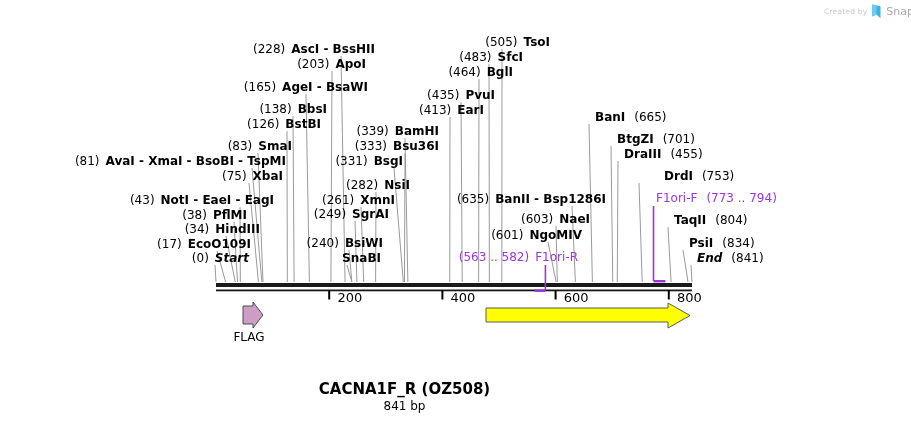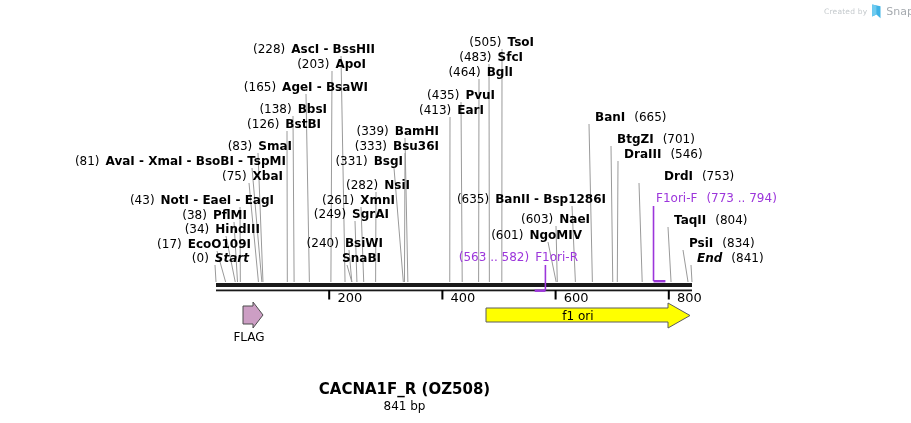--- a/index.html
+++ b/index.html
@@ -99,21 +99,21 @@
       <rect x="534.653983353151" y="289.5" width="10.753864447086698" height="2.4" fill="#9C36DB"></rect>
       <line x1="653.512485136742" y1="206" x2="653.512485136742" y2="281" stroke="#9C36DB" stroke-width="1.6"></line>
       <rect x="653.512485136742" y="280" width="11.885850178359078" height="2.4" fill="#9C36DB"></rect>
     </svg>
 
   <div id="labels">
       <div class="tick-num" style="right: 584.801px; top: 291px;">200</div>
       <div class="tick-num" style="right: 471.603px; top: 291px;">400</div>
       <div class="tick-num" style="right: 358.404px; top: 291px;">600</div>
       <div class="tick-num" style="right: 245.206px; top: 291px;">800</div>
-      <div class="site" style="top: 35px; right: 413px;"><span class="pos">(505)</span><span class="nm after">TsoI</span></div>
+      <div class="site" style="top: 35px; right: 397px;"><span class="pos">(505)</span><span class="nm after">TsoI</span></div>
       <div class="site" style="top: 50px; right: 424px;"><span class="pos">(483)</span><span class="nm after">SfcI</span></div>
       <div class="site" style="top: 65px; right: 434px;"><span class="pos">(464)</span><span class="nm after">BglI</span></div>
       <div class="site" style="top: 88px; right: 452px;"><span class="pos">(435)</span><span class="nm after">PvuI</span></div>
       <div class="site" style="top: 103px; right: 463px;"><span class="pos">(413)</span><span class="nm after">EarI</span></div>
       <div class="site" style="top: 42px; right: 572px;"><span class="pos">(228)</span><span class="nm after">AscI - BssHII</span></div>
       <div class="site" style="top: 57px; right: 581px;"><span class="pos">(203)</span><span class="nm after">ApoI</span></div>
       <div class="site" style="top: 80px; right: 579px;"><span class="pos">(165)</span><span class="nm after">AgeI - BsaWI</span></div>
       <div class="site" style="top: 102px; right: 620px;"><span class="pos">(138)</span><span class="nm after">BbsI</span></div>
       <div class="site" style="top: 117px; right: 626px;"><span class="pos">(126)</span><span class="nm after">BstBI</span></div>
       <div class="site" style="top: 139px; right: 655px;"><span class="pos">(83)</span><span class="nm after">SmaI</span></div>
@@ -130,30 +130,29 @@
       <div class="site" style="top: 178px; right: 537px;"><span class="pos">(282)</span><span class="nm after">NsiI</span></div>
       <div class="site" style="top: 193px; right: 552px;"><span class="pos">(261)</span><span class="nm after">XmnI</span></div>
       <div class="site" style="top: 207px; right: 558px;"><span class="pos">(249)</span><span class="nm after">SgrAI</span></div>
       <div class="site" style="top: 236px; right: 564px;"><span class="pos">(240)</span><span class="nm after">BsiWI</span></div>
       <div class="site" style="top: 251px; right: 566px;"><span class="nm after">SnaBI</span></div>
       <div class="site" style="top: 192px; right: 341px;"><span class="pos">(635)</span><span class="nm after">BanII - Bsp1286I</span></div>
       <div class="site" style="top: 212px; right: 357px;"><span class="pos">(603)</span><span class="nm after">NaeI</span></div>
       <div class="site" style="top: 228px; right: 365px;"><span class="pos">(601)</span><span class="nm after">NgoMIV</span></div>
       <div class="site" style="top: 110px; left: 595px;"><span class="nm">BanI</span><span class="pos after">(665)</span></div>
       <div class="site" style="top: 132px; left: 617px;"><span class="nm">BtgZI</span><span class="pos after">(701)</span></div>
-      <div class="site" style="top: 147px; left: 624px;"><span class="nm">DraIII</span><span class="pos after">(546)</span></div>
+      <div class="site" style="top: 147px; left: 624px;"><span class="nm">DraIII</span><span class="pos after">(455)</span></div>
       <div class="site" style="top: 169px; left: 645px; margin-left: 19px;"><span class="nm">DrdI</span><span class="pos after">(753)</span></div>
       <div class="site" style="top: 213px; left: 674px;"><span class="nm">TaqII</span><span class="pos after">(804)</span></div>
       <div class="site" style="top: 236px; left: 689px;"><span class="nm">PsiI</span><span class="pos after">(834)</span></div>
       <div class="site italic" style="top: 251px; left: 697px;"><span class="nm">End</span><span class="pos after">(841)</span></div>
       <div class="site primer" style="top: 250px; right: 369px; color: rgb(156, 54, 219);"><span class="pos">(563 .. 582)</span><span class="nm after">F1ori-R</span></div>
       <div class="site primer" style="top: 191px; left: 656px; color: rgb(156, 54, 219);"><span class="nm">F1ori-F</span><span class="pos after">(773 .. 794)</span></div>
     </div>
 
   <div class="feat-label flag">FLAG</div>
-  <div class="feat-label f1">f1 ori</div>
 
   <div class="title-block">
     <div class="map-title">CACNA1F_R (OZ508)</div>
     <div class="map-length">841 bp</div>
   </div>
 
 </div>
 
 </body></html>

